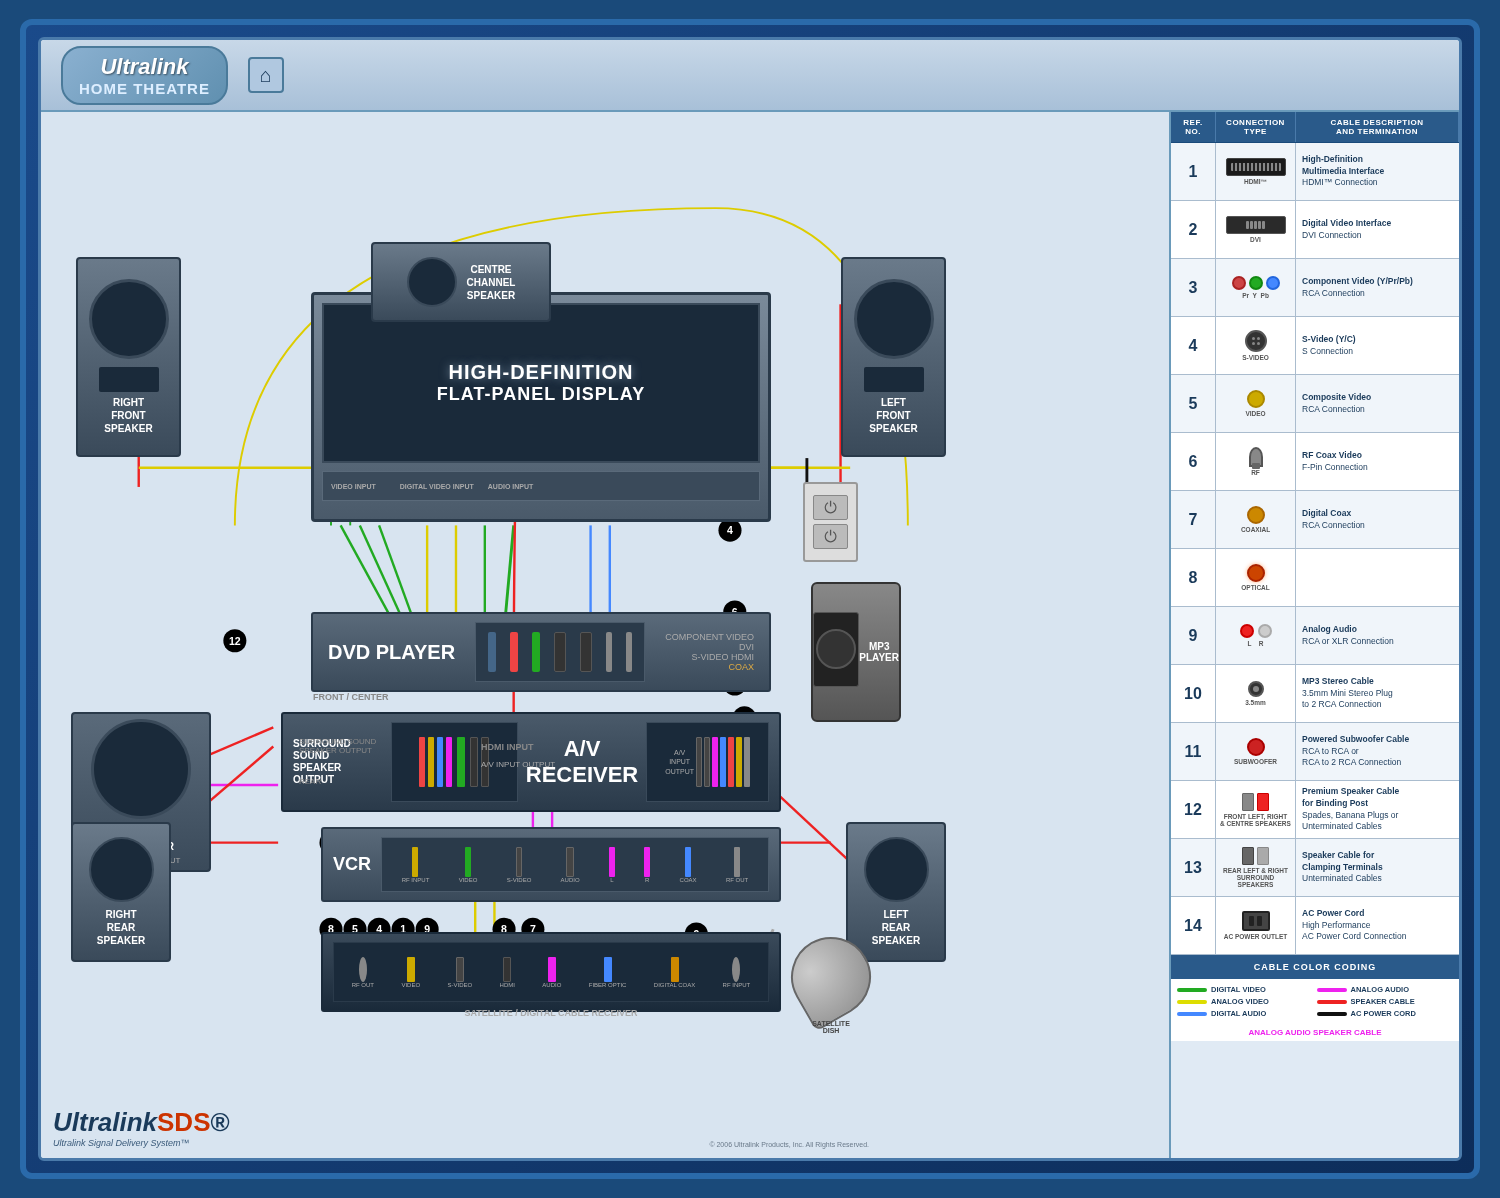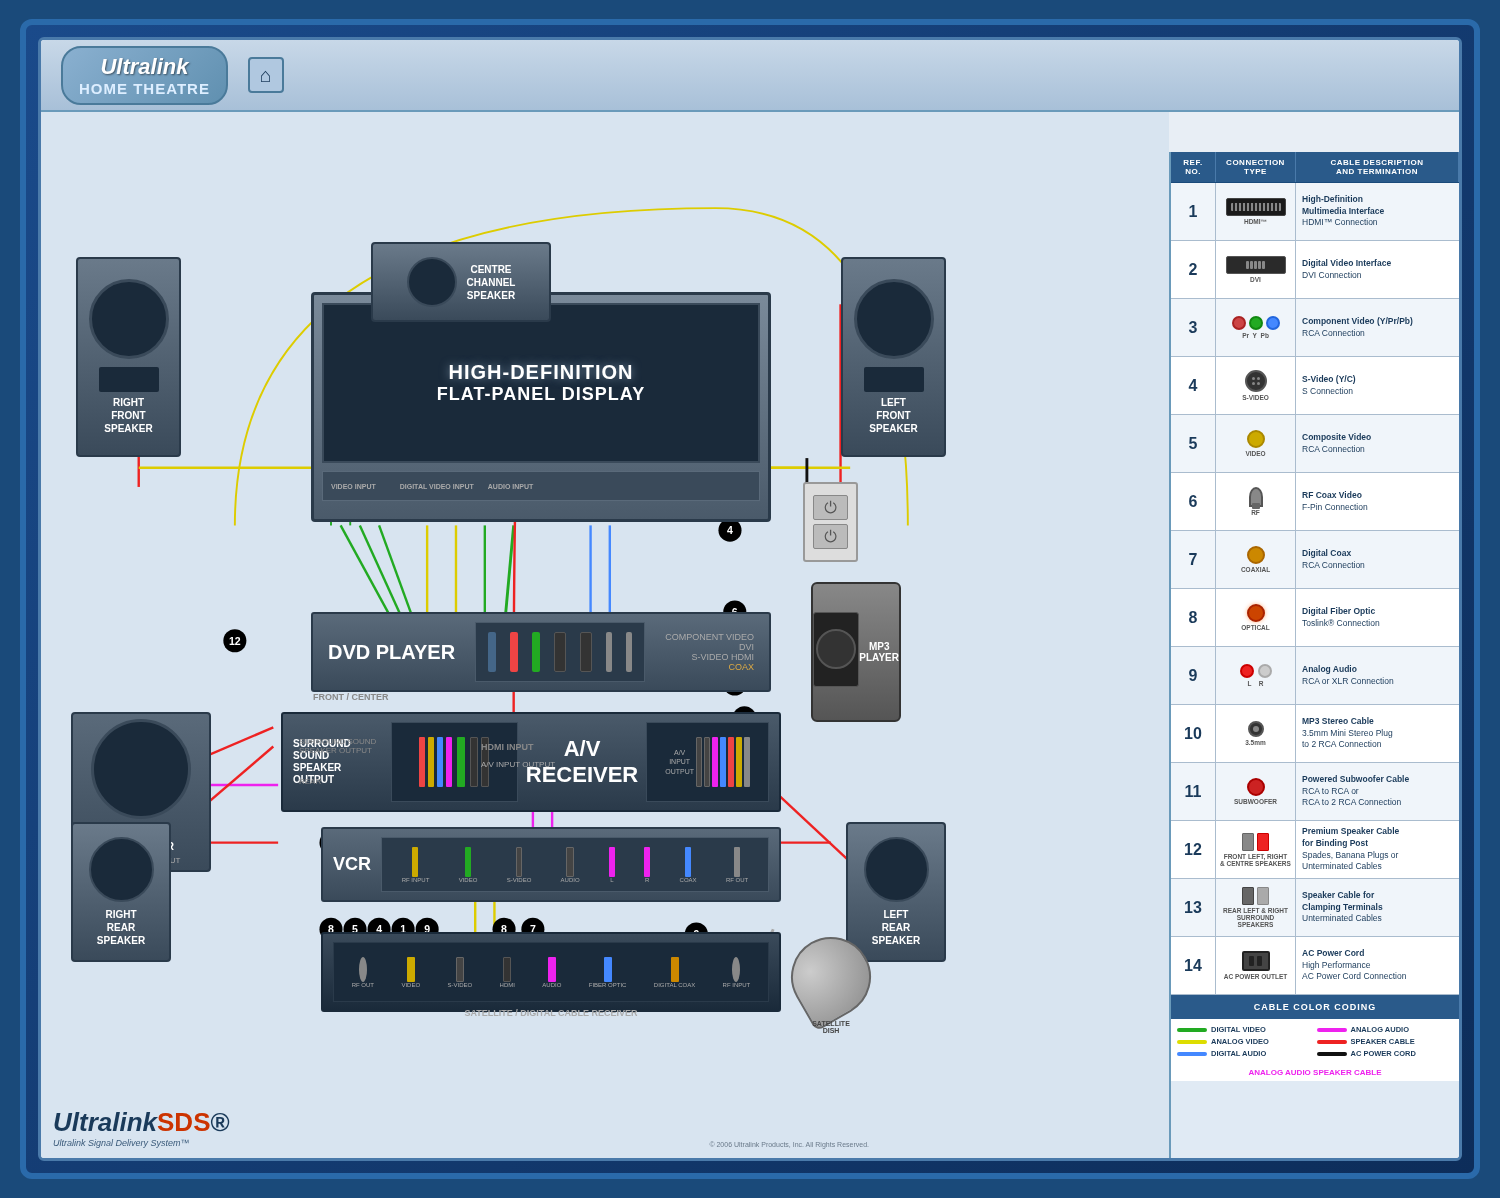--- a/index.html
+++ b/index.html
@@ -91,21 +91,20 @@
       background: #d8e4f0;
       overflow: hidden;
     }
     
     .reference-table {
       width: 290px;
       background: #e0eaf4;
       border-left: 2px solid #6a9aba;
       overflow-y: auto;
       padding: 0;
-      margin-top: 40px;
     }
     .ref-table-header {
       display: grid;
       grid-template-columns: 45px 80px 1fr;
       background: #2a5a8a;
       color: white;
       font-size: 9px;
       font-weight: bold;
       text-align: center;
       border-bottom: 1px solid #1a4a7a;
@@ -673,26 +672,20 @@
             </div>
           </div>
         </div>
 
         <div class="ref-row">
           <div class="ref-num">8</div>
           <div class="ref-icon">
             <div style="width:18px; height:18px; background:#cc4400; border-radius:50%; border:2px solid #aa2200; box-shadow:0 0 4px rgba(255,100,0,0.5);"></div>
             <div class="ref-icon-label">OPTICAL</div>
           </div>
-          <div class="ref-desc">
-            <div class="ref-desc-inner">
-              <span class="ref-desc-title">Digital Fiber Optic</span>
-              Toslink® Connection
-            </div>
-          </div>
         </div>
 
         <div class="ref-row">
           <div class="ref-num">9</div>
           <div class="ref-icon">
             <div style="display:flex; gap:4px;">
               <div style="width:14px; height:14px; background:#ee2222; border-radius:50%; border:2px solid #cc0000;"></div>
               <div style="width:14px; height:14px; background:#cccccc; border-radius:50%; border:2px solid #aaaaaa;"></div>
             </div>
             <div class="ref-icon-label">L&nbsp;&nbsp;&nbsp;&nbsp;R</div>

